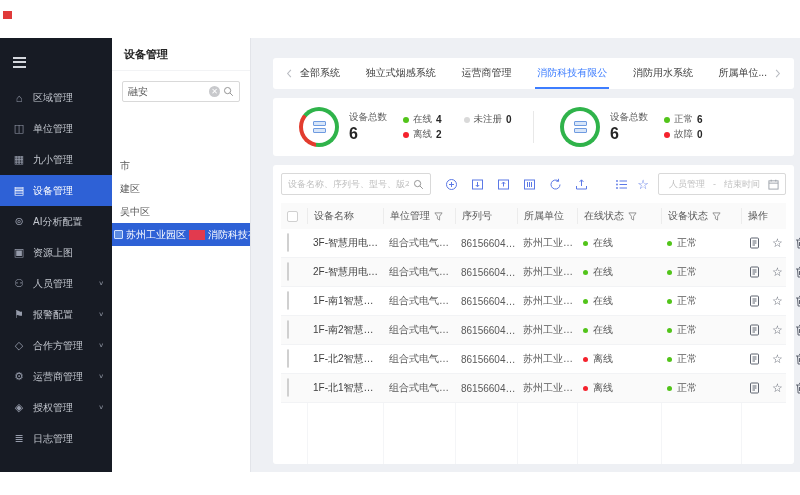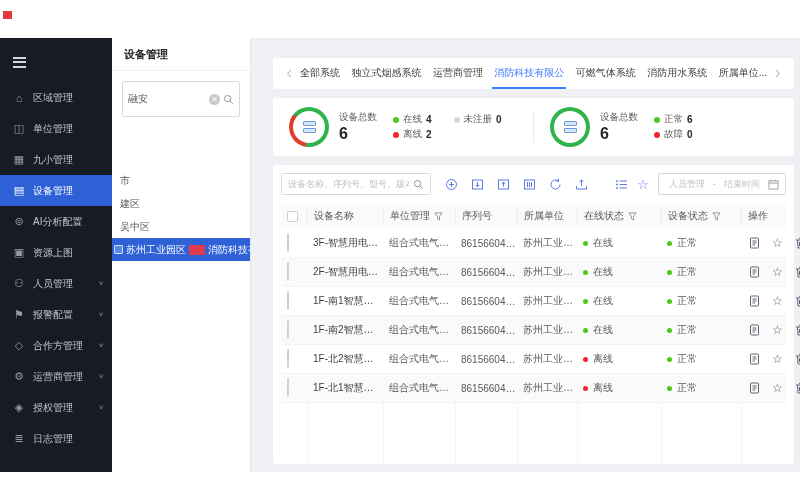--- a/index.html
+++ b/index.html
@@ -16,42 +16,42 @@
   .nav { margin-top:10px; }
   .nav-item { height:31px; display:flex; align-items:center; padding:0 8px 0 13px; gap:8px; font-size:10px; color:#c3c7cf; cursor:pointer; white-space:nowrap; }
   .nav-item .glyph { width:12px; font-size:11px; color:#969cab; text-align:center; flex-shrink:0; }
   .nav-item.active { background:#2e61d6; color:#fff; }
   .nav-item.active .glyph { color:#fff; }
   .nav-item .chev { margin-left:auto; font-size:8px; color:#848a97; transform:scaleY(.75); }
 
   
   .tree-panel { width:139px; flex-shrink:0; background:#fff; border-right:1px solid #e2e4e9; overflow:hidden; }
   .tree-title { font-size:11px; font-weight:bold; color:#262626; padding:9px 12px 8px; border-bottom:1px solid #f2f3f5; }
-  .tree-search { margin:10px 10px 0; height:36px; border:1px solid #d9d9d9; border-radius:2px; background:#fff; display:flex; align-items:center; padding:0 5px; gap:3px; }
+  .tree-search { margin:10px 10px 0; height:21px; border:1px solid #d9d9d9; border-radius:2px; background:#fff; display:flex; align-items:center; padding:0 5px; gap:3px; }
   .tree-search input { flex:1; min-width:0; border:0; outline:0; font-size:10px; color:#595959; font-family:inherit; }
   .clear-ic { width:11px; height:11px; border-radius:50%; background:#c8c9cc; color:#fff; font-size:8px; line-height:11px; text-align:center; cursor:pointer; flex-shrink:0; }
   .tree-search svg { color:#8c8c8c; flex-shrink:0; cursor:pointer; }
   .tree-list { margin-top:52px; }
   .tree-item { height:23px; line-height:23px; font-size:10px; color:#595959; padding-left:8px; white-space:nowrap; cursor:pointer; overflow:hidden; }
   .tree-item.selected { background:#2e61d6; color:#fff; display:flex; align-items:center; gap:3px; padding-left:2px; }
   .node-ic { width:9px; height:9px; border:1px solid #cfe0ff; background:#5b8ae0; border-radius:1px; flex-shrink:0; }
   .redact { display:inline-block; width:16px; height:10px; background:#e23a4e; flex-shrink:0; }
 
   
   .main { flex:1; min-width:0; display:flex; flex-direction:column; padding:20px 6px 8px 10px; gap:9px; }
   .card { background:#fff; border-radius:3px;margin-left:12px; }
 
   .tabs-card { height:31px; display:flex; align-items:center; padding:0 8px; flex-shrink:0; }
   .tab-chev { color:#b9bcc2; padding:0 4px; cursor:pointer; display:flex; align-items:center; }
   .tabs { flex:1; display:flex; justify-content:space-between; height:100%; }
   .tab { font-size:10px; color:#404040; display:flex; align-items:center; height:100%; border-bottom:2px solid transparent; padding:0 2px; cursor:pointer; white-space:nowrap; }
   .tab.active { color:#3d7dff; border-bottom-color:#3d7dff; }
 
   .stats-card { height:58px; display:flex; align-items:center; flex-shrink:0; }
-  .stats-half { flex:1; display:flex; align-items:center; padding-left:16px; }
+  .stats-half { flex:1; display:flex; align-items:center; padding-left:26px; }
   .stats-divider { width:1px; height:32px; background:#e8e8e8; }
   .donut { width:40px; height:40px; border-radius:50%; position:relative; flex-shrink:0; }
   .donut-inner { position:absolute; inset:4px; background:#fff; border-radius:50%; display:flex; flex-direction:column; align-items:center; justify-content:center; gap:2px; }
   .donut-inner i { display:block; width:13px; height:5px; border:1px solid #6f9be0; background:#d8e6f9; border-radius:1px; }
   .stats-info { margin-left:10px; display:flex; flex-direction:column; justify-content:center; }
   .stats-label { font-size:9.5px; color:#595959; }
   .stats-value { font-size:16px; font-weight:bold; color:#262626; line-height:1.2; }
   .legend { margin-left:16px; display:grid; grid-auto-flow:column; grid-template-rows:repeat(2,15px); column-gap:22px; font-size:9.5px; color:#595959; align-items:center; }
   .leg-item { display:flex; align-items:center; white-space:nowrap; }
   .leg-item .dot { width:6px; height:6px; border-radius:50%; margin-right:4px; }
@@ -191,21 +191,20 @@
         <span class="tab-chev">
             <svg width="9" height="11" viewBox="0 0 9 12">
               <polyline points="6,2 2.5,6 6,10" fill="none" stroke="currentColor" stroke-width="1.2"></polyline>
             </svg>
           </span>
         <div class="tabs" id="tabs">
             <div class="tab">全部系统</div>
             <div class="tab">独立式烟感系统</div>
             <div class="tab">运营商管理</div>
             <div class="tab active">消防科技有限公</div>
-            <div class="tab">可燃气体系统</div>
             <div class="tab">消防用水系统</div>
             <div class="tab">所属单位...</div>
           </div>
         <span class="tab-chev">
             <svg width="9" height="11" viewBox="0 0 9 12">
               <polyline points="3,2 6.5,6 3,10" fill="none" stroke="currentColor" stroke-width="1.2"></polyline>
             </svg>
           </span>
       </div>
 

